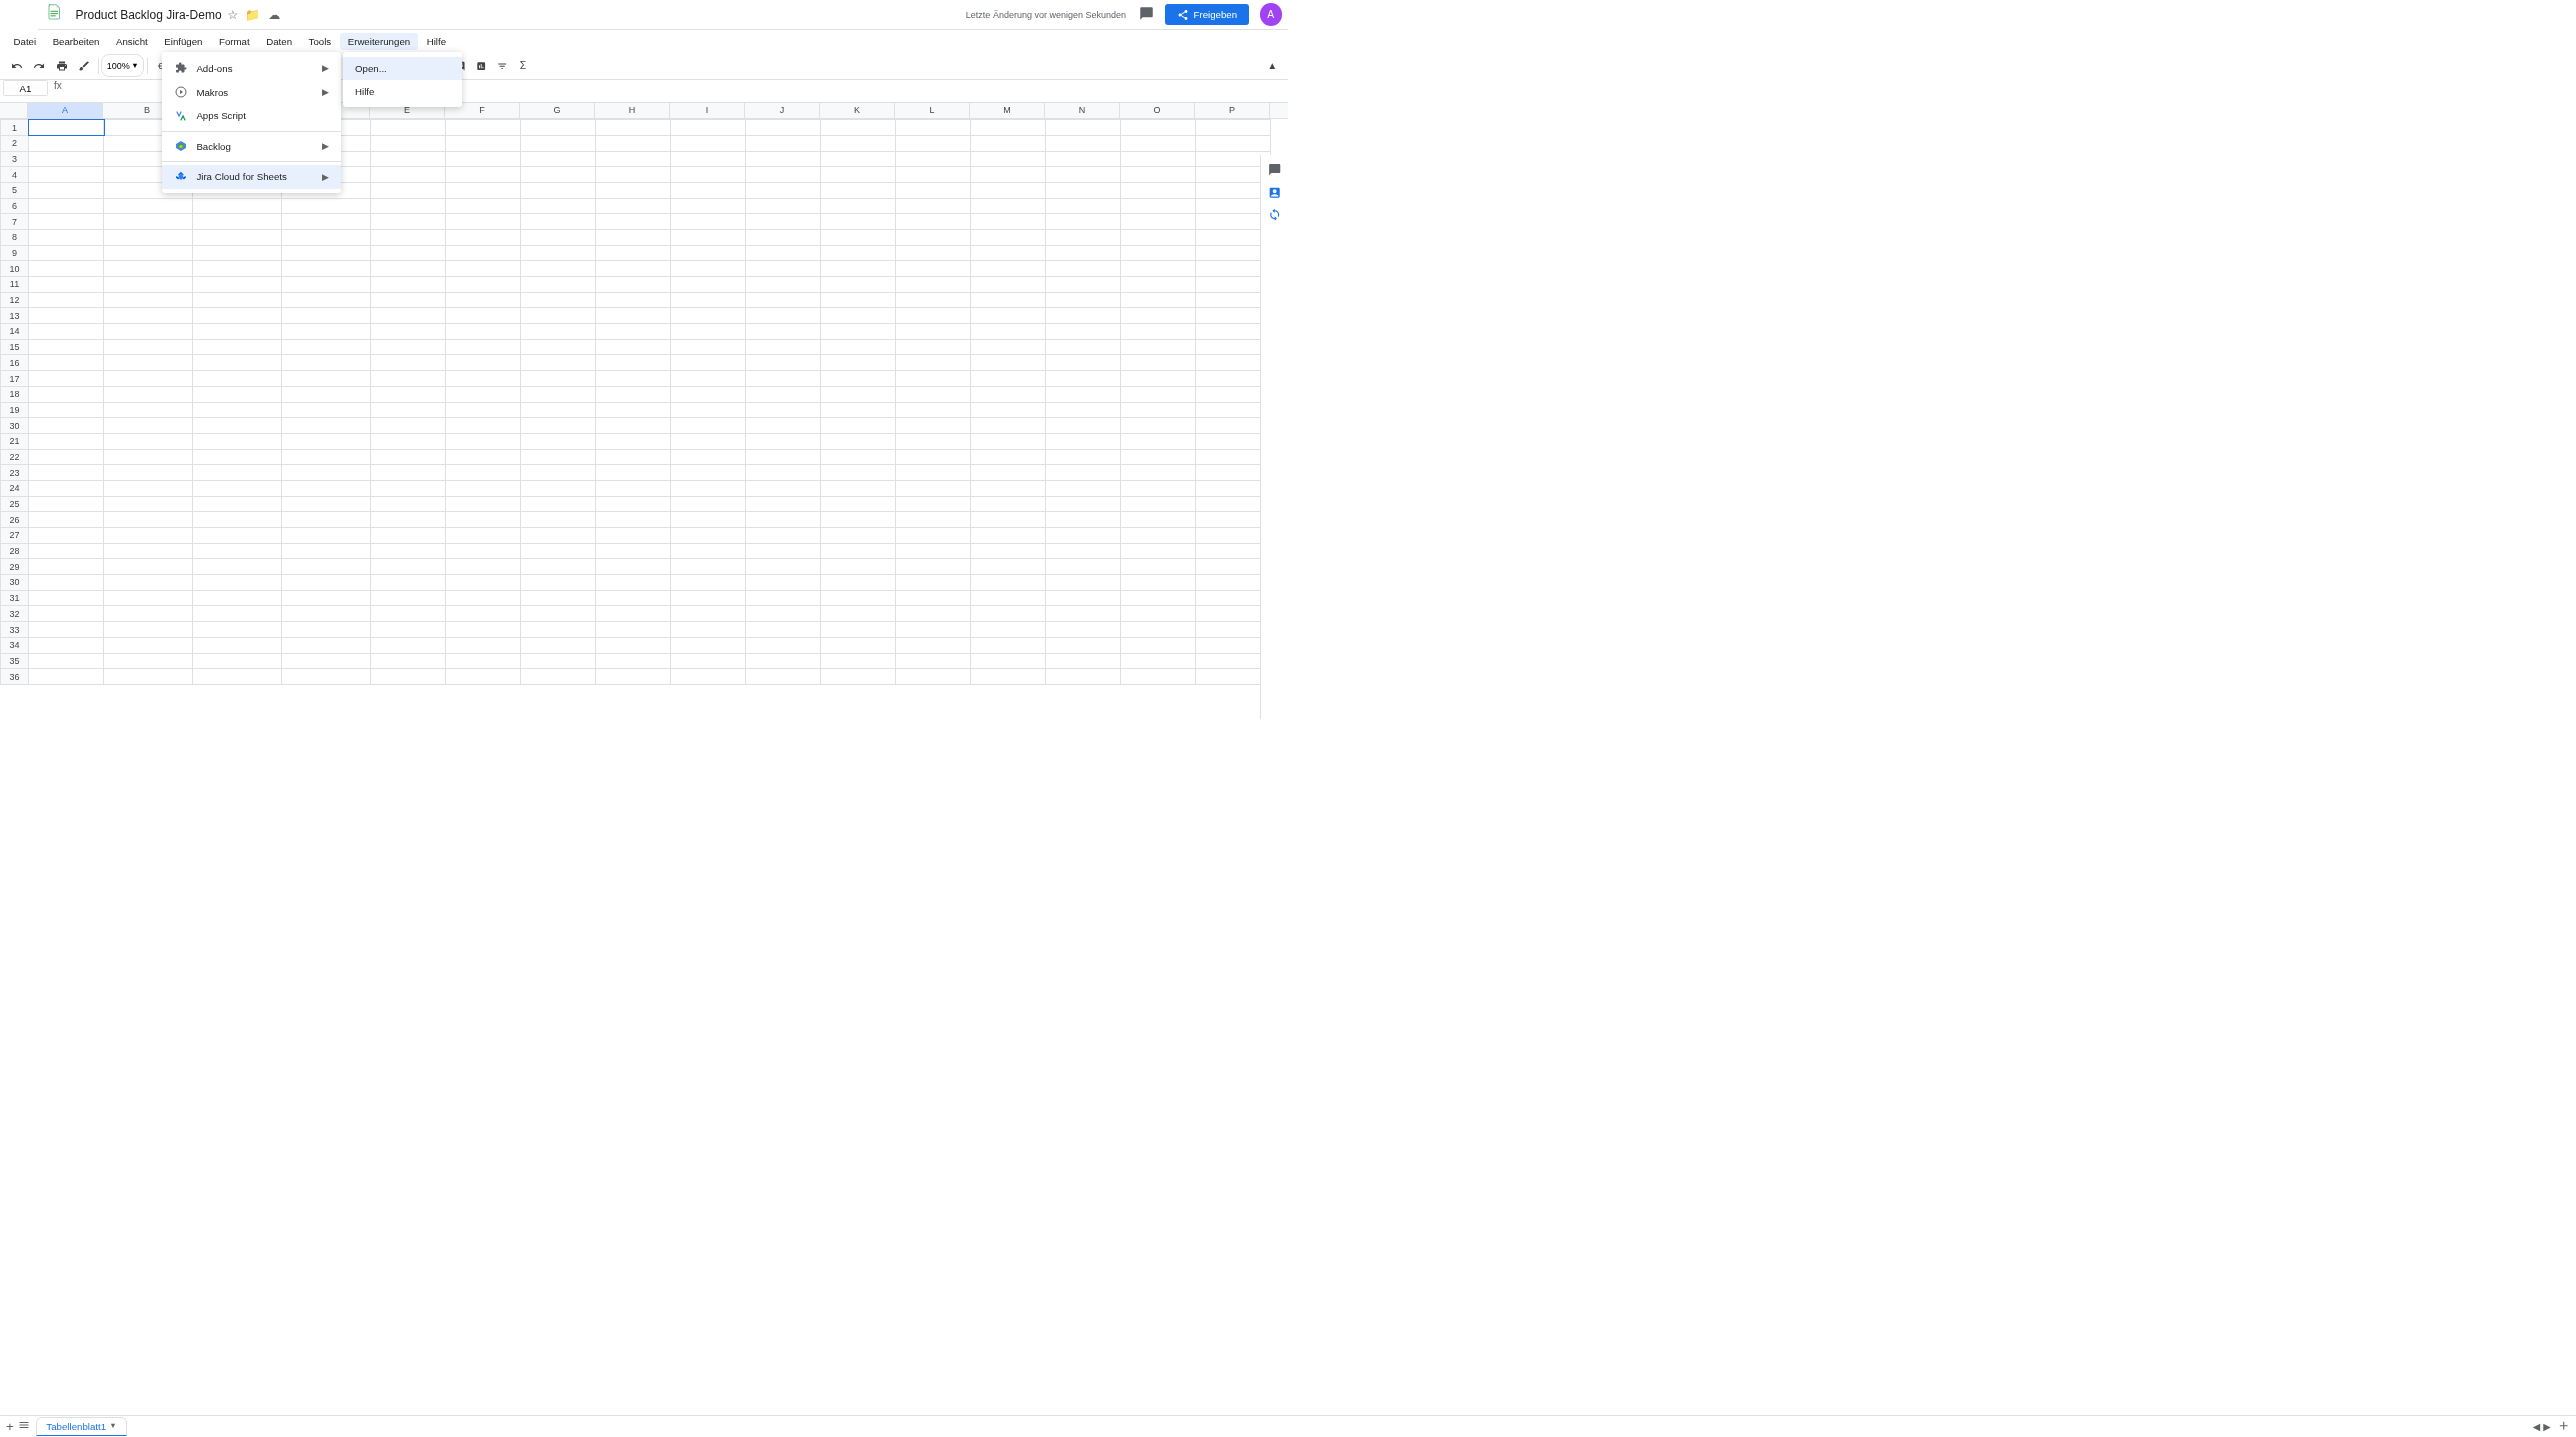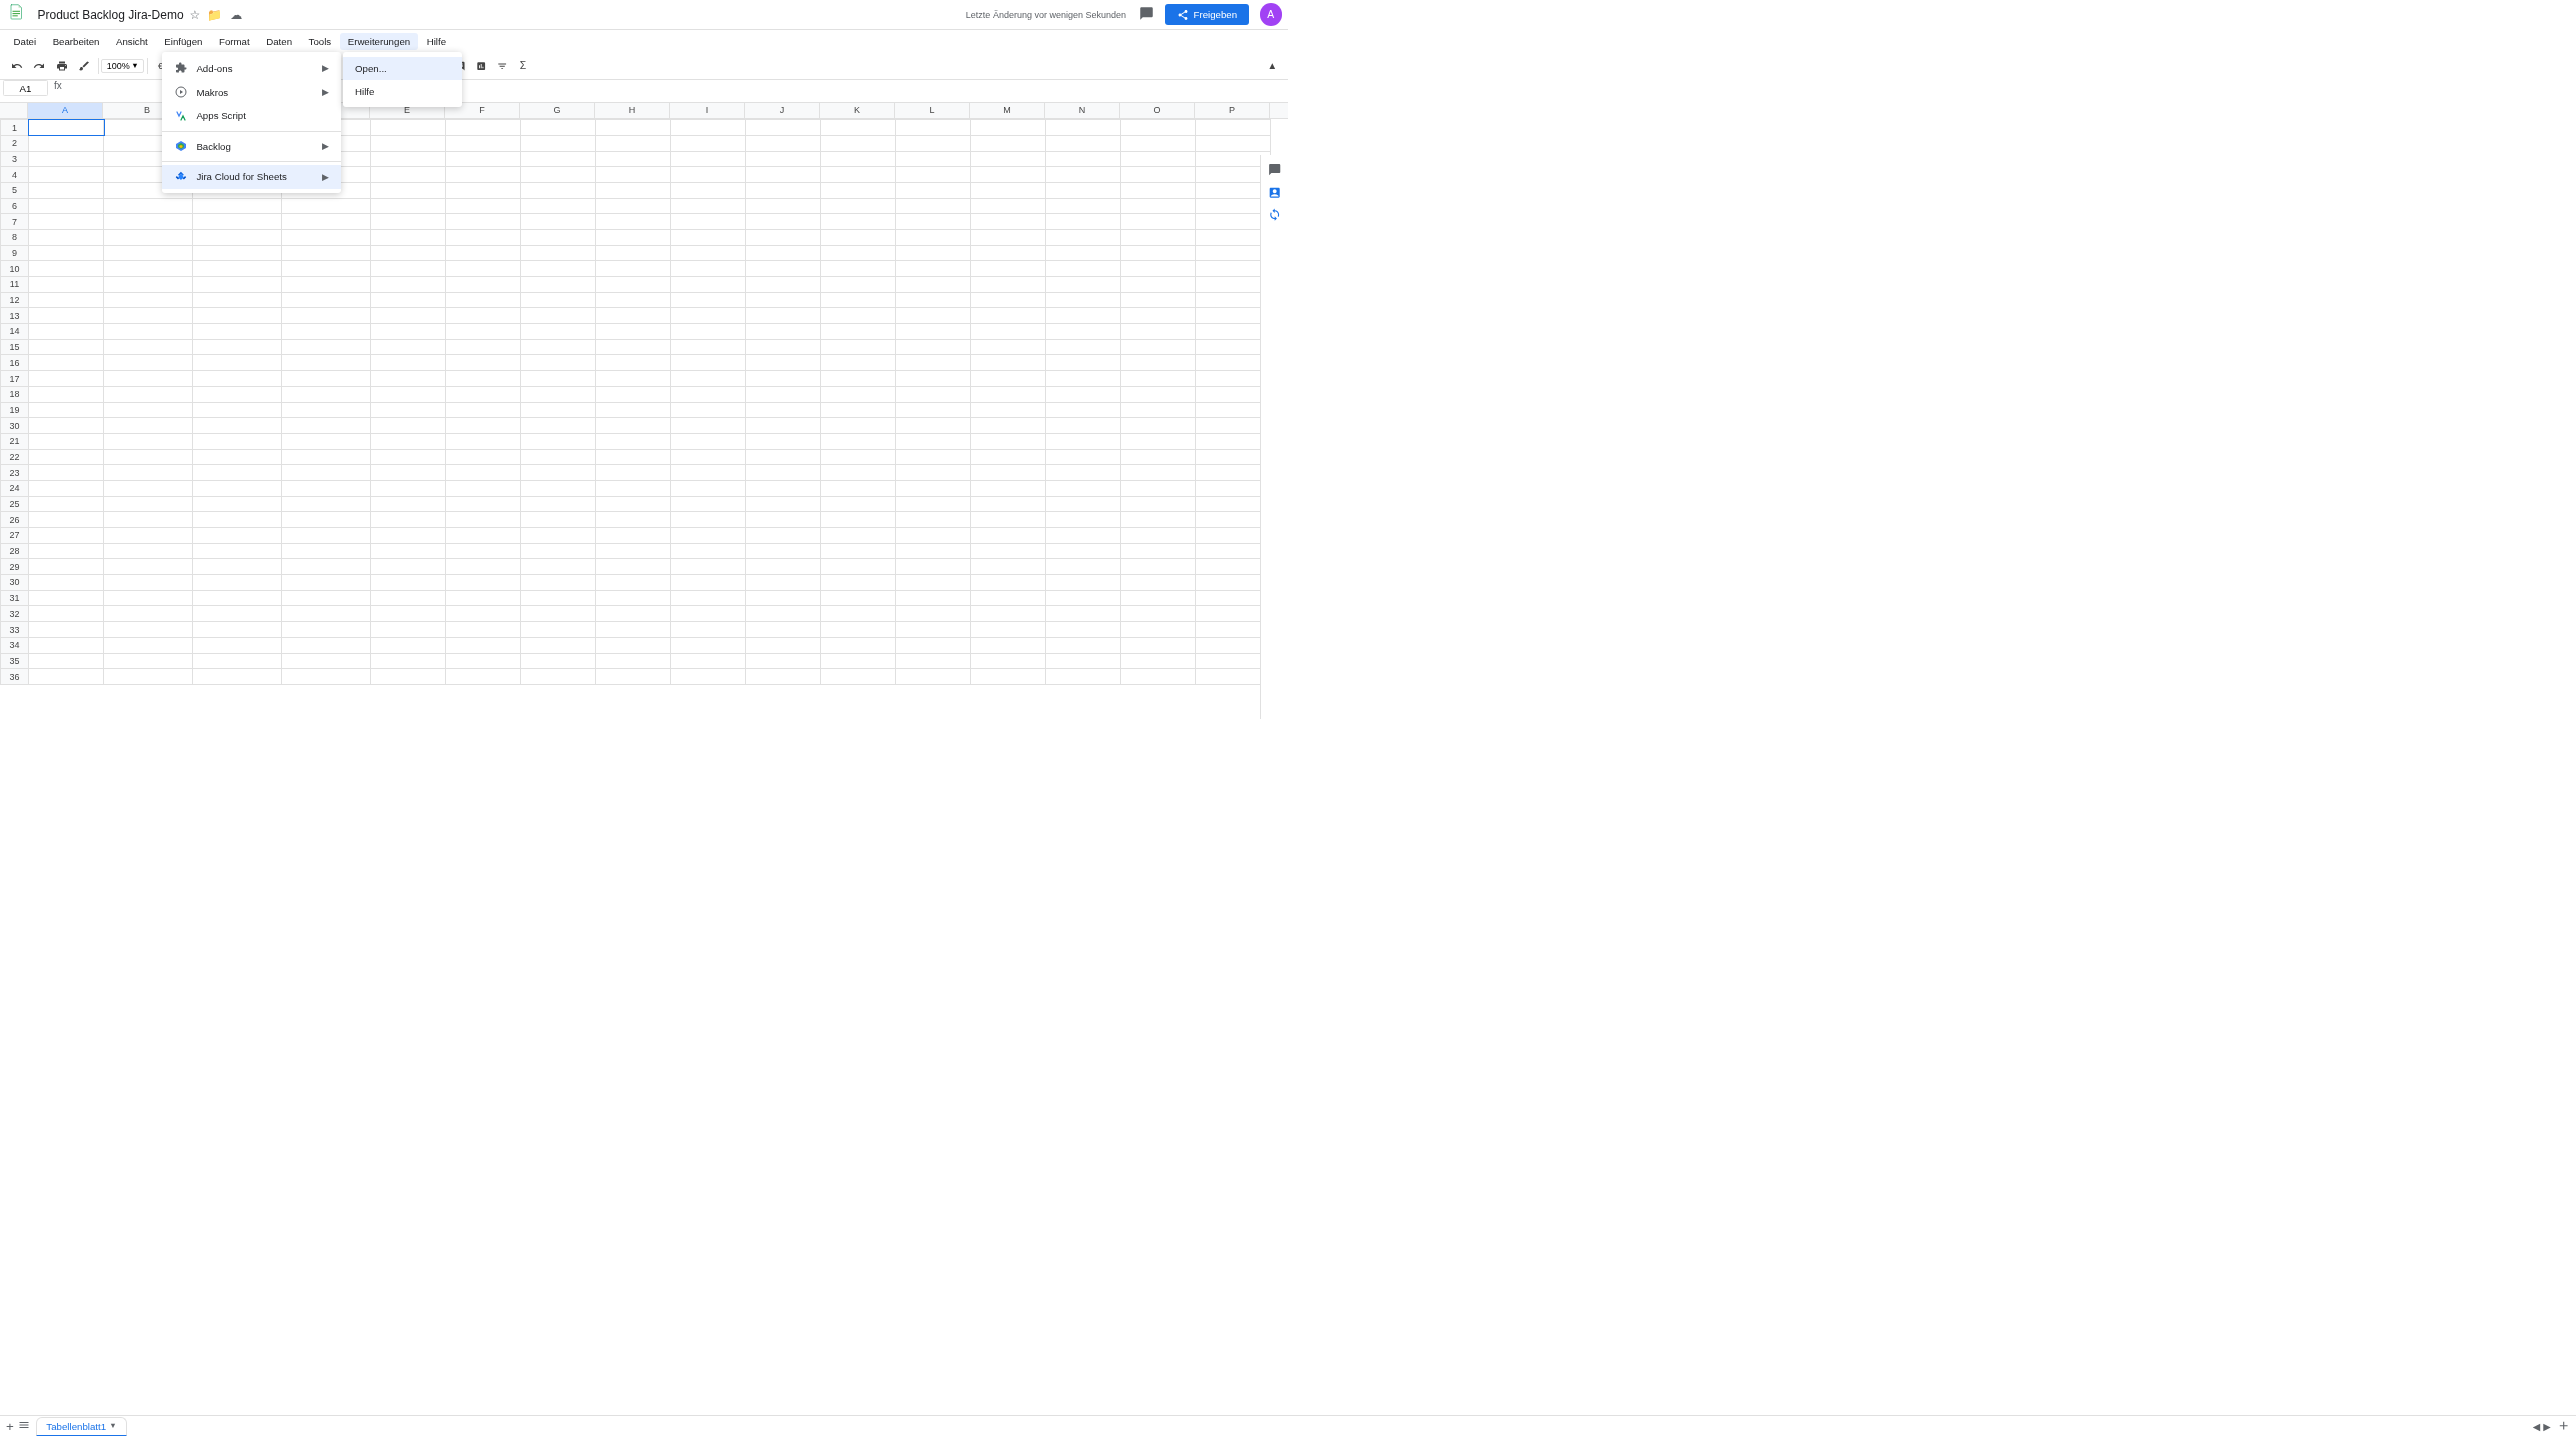--- a/index.html
+++ b/index.html
@@ -6,20 +6,21 @@
     body { font-family: 'Arial', sans-serif; font-size: 9.7px; background: #fff; overflow: hidden; width: 1288px; height: 719px; transform-origin: top left; }
 
     
     .top-bar {
       display: flex;
       align-items: center;
       padding: 3px 6px;
       gap: 4.5px;
       height: 30px;
       border-bottom: 0.7px solid #e0e0e0;
+      margin-left: 38px;
     }
     .doc-title {
       font-size: 12px;
       color: #202124;
       font-weight: 500;
     }
     .title-icons {
       display: flex;
       gap: 4.5px;
       align-items: center;
@@ -115,25 +116,25 @@
     .toolbar-divider {
       width: 0.7px;
       height: 16.4px;
       background: #e0e0e0;
       margin: 0 1.5px;
     }
     .zoom-box {
       display: flex;
       align-items: center;
       border: 0.7px solid #e0e0e0;
-      border-radius: 2px;
+      border-radius: 8px;
       padding: 1.5px 4.5px;
       font-size: 9px;
       cursor: pointer;
-      height: 14px;
+      height: 23px;
       min-width: 42px;
       gap: 1.5px;
     }
     .format-box {
       display: flex;
       align-items: center;
       border: 0.7px solid #e0e0e0;
       border-radius: 2.2px;
       padding: 1.5px 4.5px;
       font-size: 9px;

